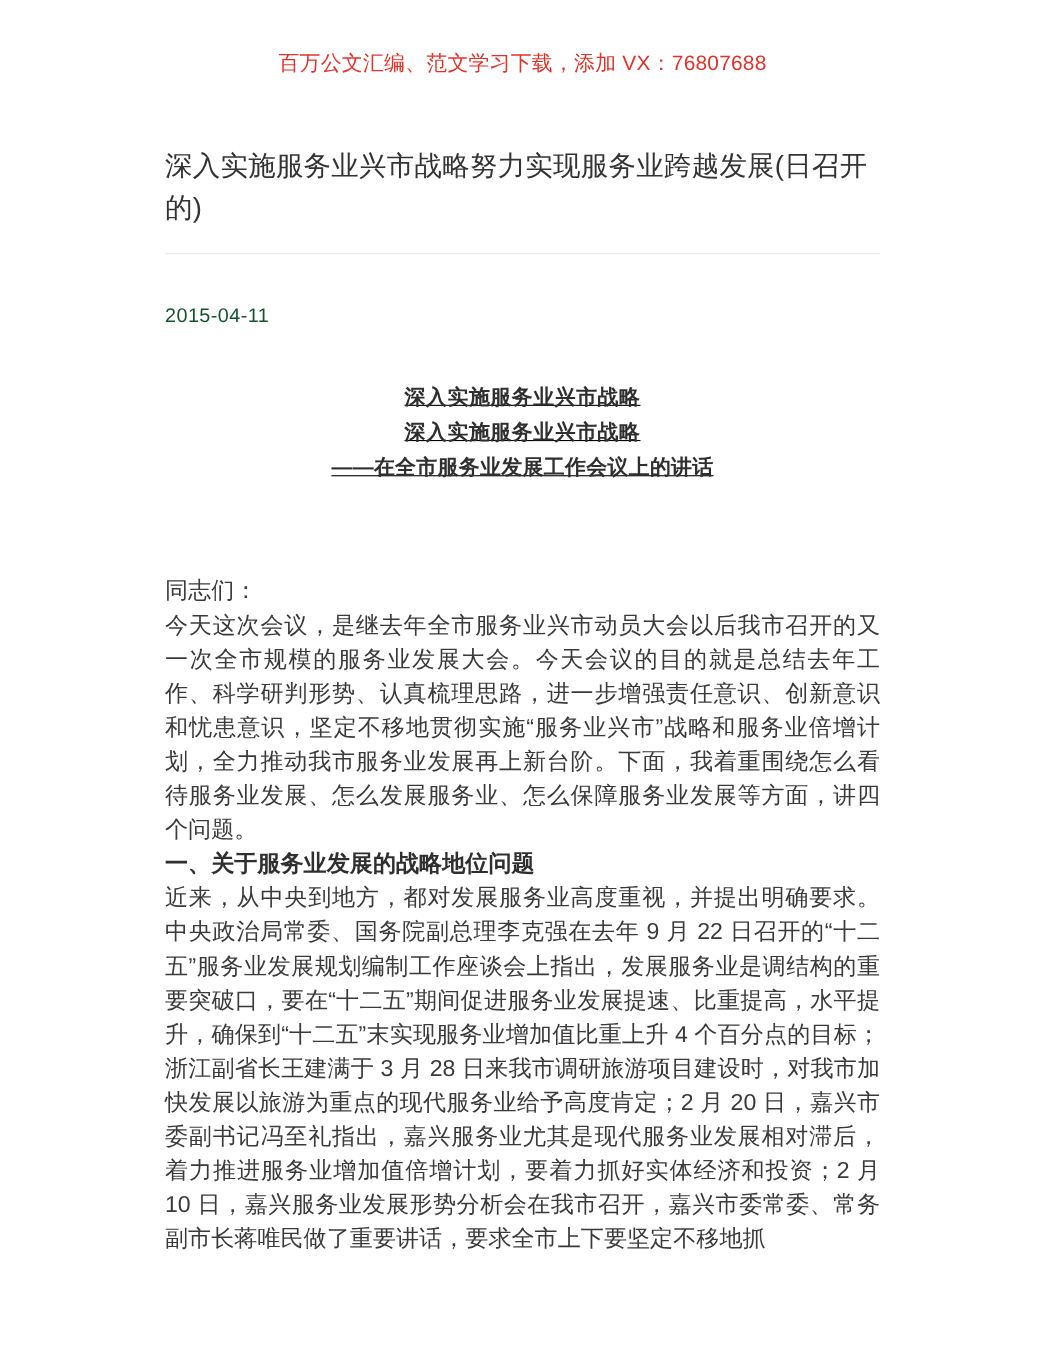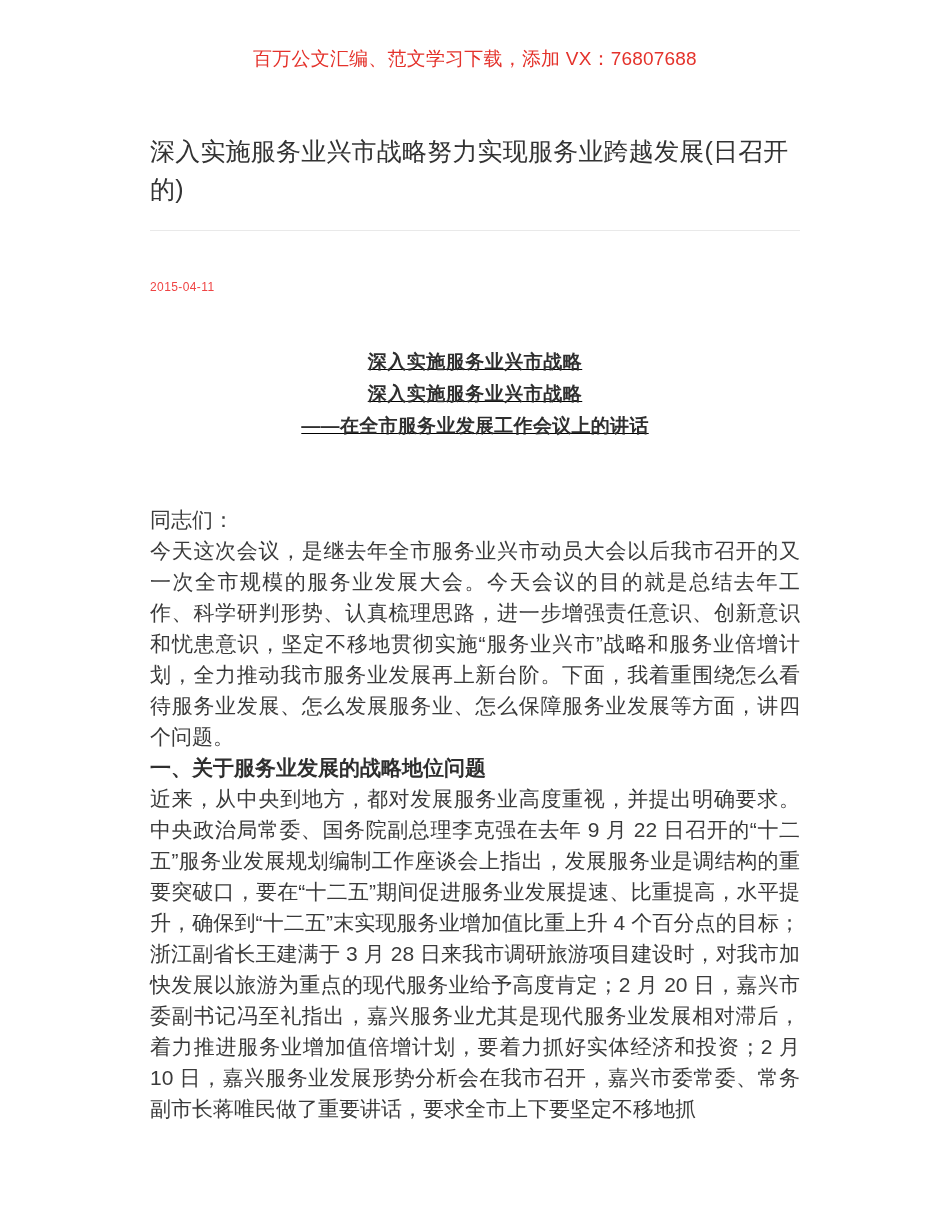--- a/index.html
+++ b/index.html
@@ -55,23 +55,23 @@
 
   .title-rule {
     margin-top: 22px;
     width: 650px;
     height: 1px;
     background: #e9e9e9;
   }
 
   .doc-date {
     margin-top: 45px;
-    font-size: 12px;
+    font-size: 18px;
     line-height: 22px;
-    color: #ef4444;
+    color: #14532d;
     letter-spacing: 0.4px;
   }
 
   .centered-heads {
     margin-top: 48px;
     text-align: center;
     text-decoration: underline;
   }
   .centered-heads .hline {
     font-size: 19px;
@@ -79,21 +79,21 @@
     font-weight: bold;
     color: #2f2f2f;
     letter-spacing: 0.5px;
     white-space: nowrap;
   }
   .centered-heads .hline.wide {
     letter-spacing: 0.3px;
   }
 
   .body-block {
-    margin-top: 62px;
+    margin-top: 80px;
   }
 
   .para {
     font-size: 21px;
     line-height: 31px;
     color: #3a3a3a;
     margin: 0;
     text-align: justify;
     text-justify: inter-ideograph;
     letter-spacing: 0px;

